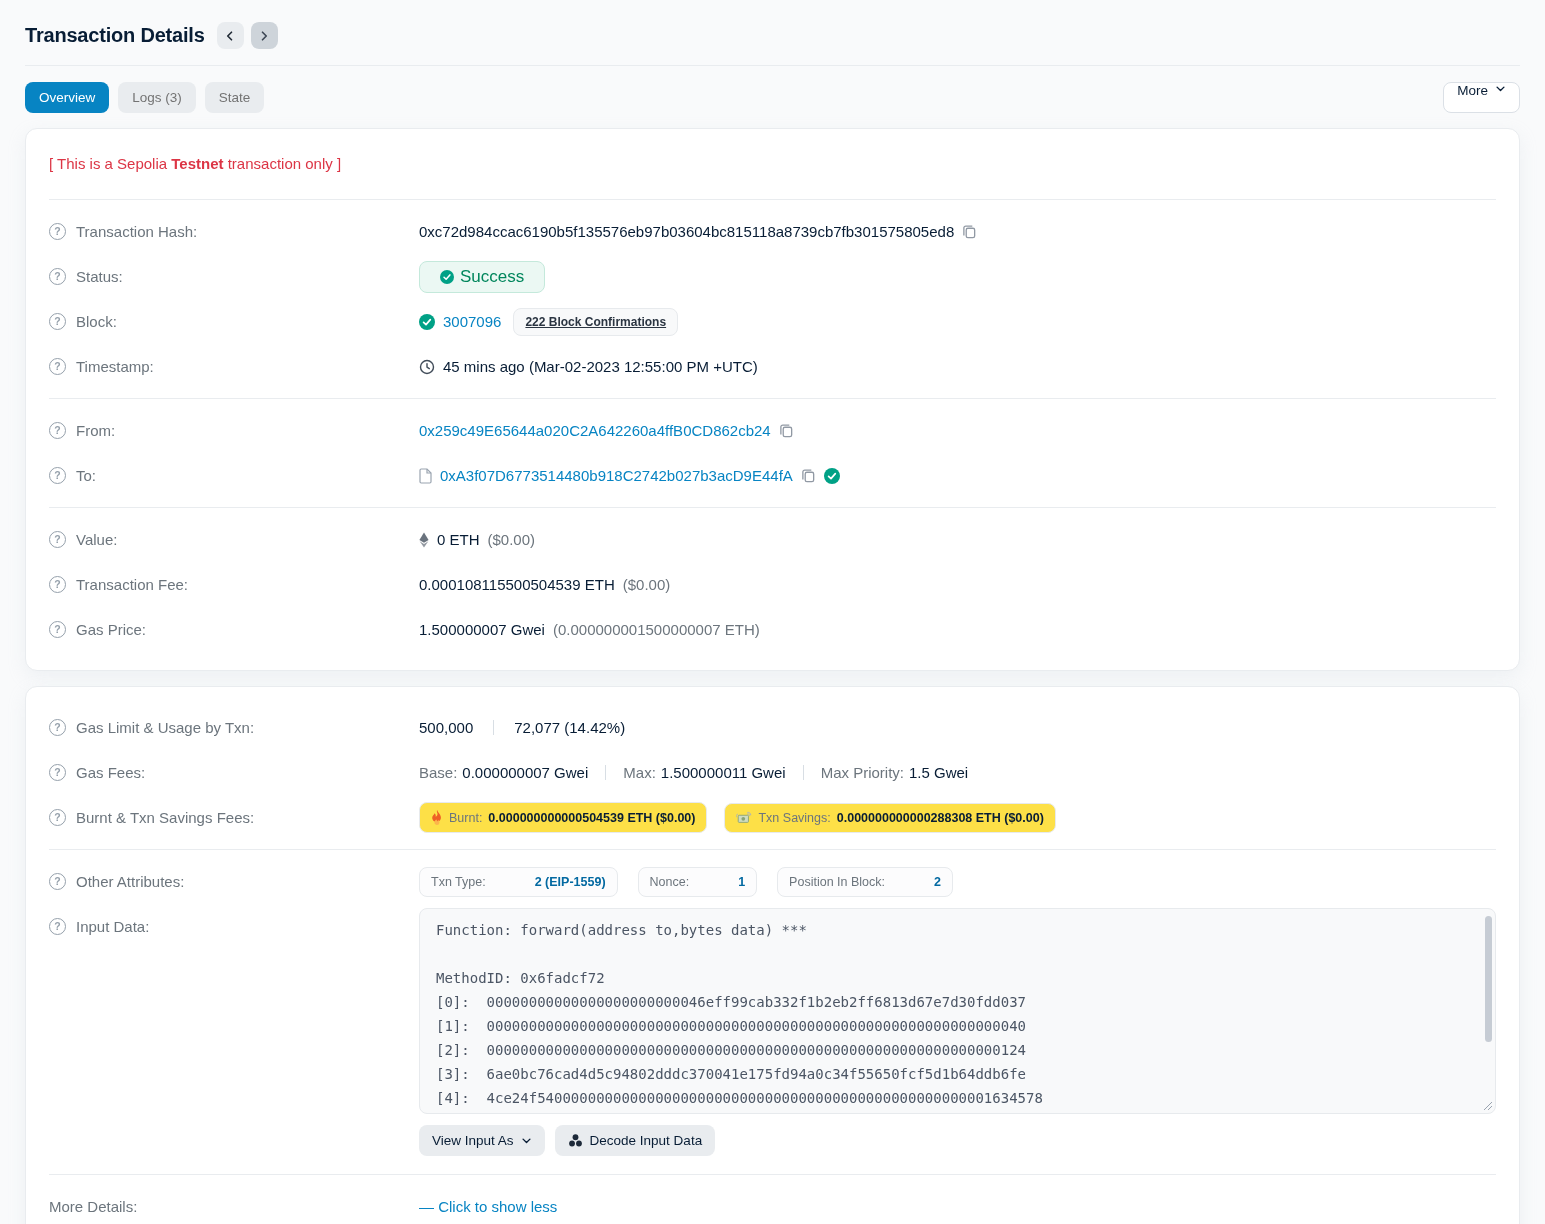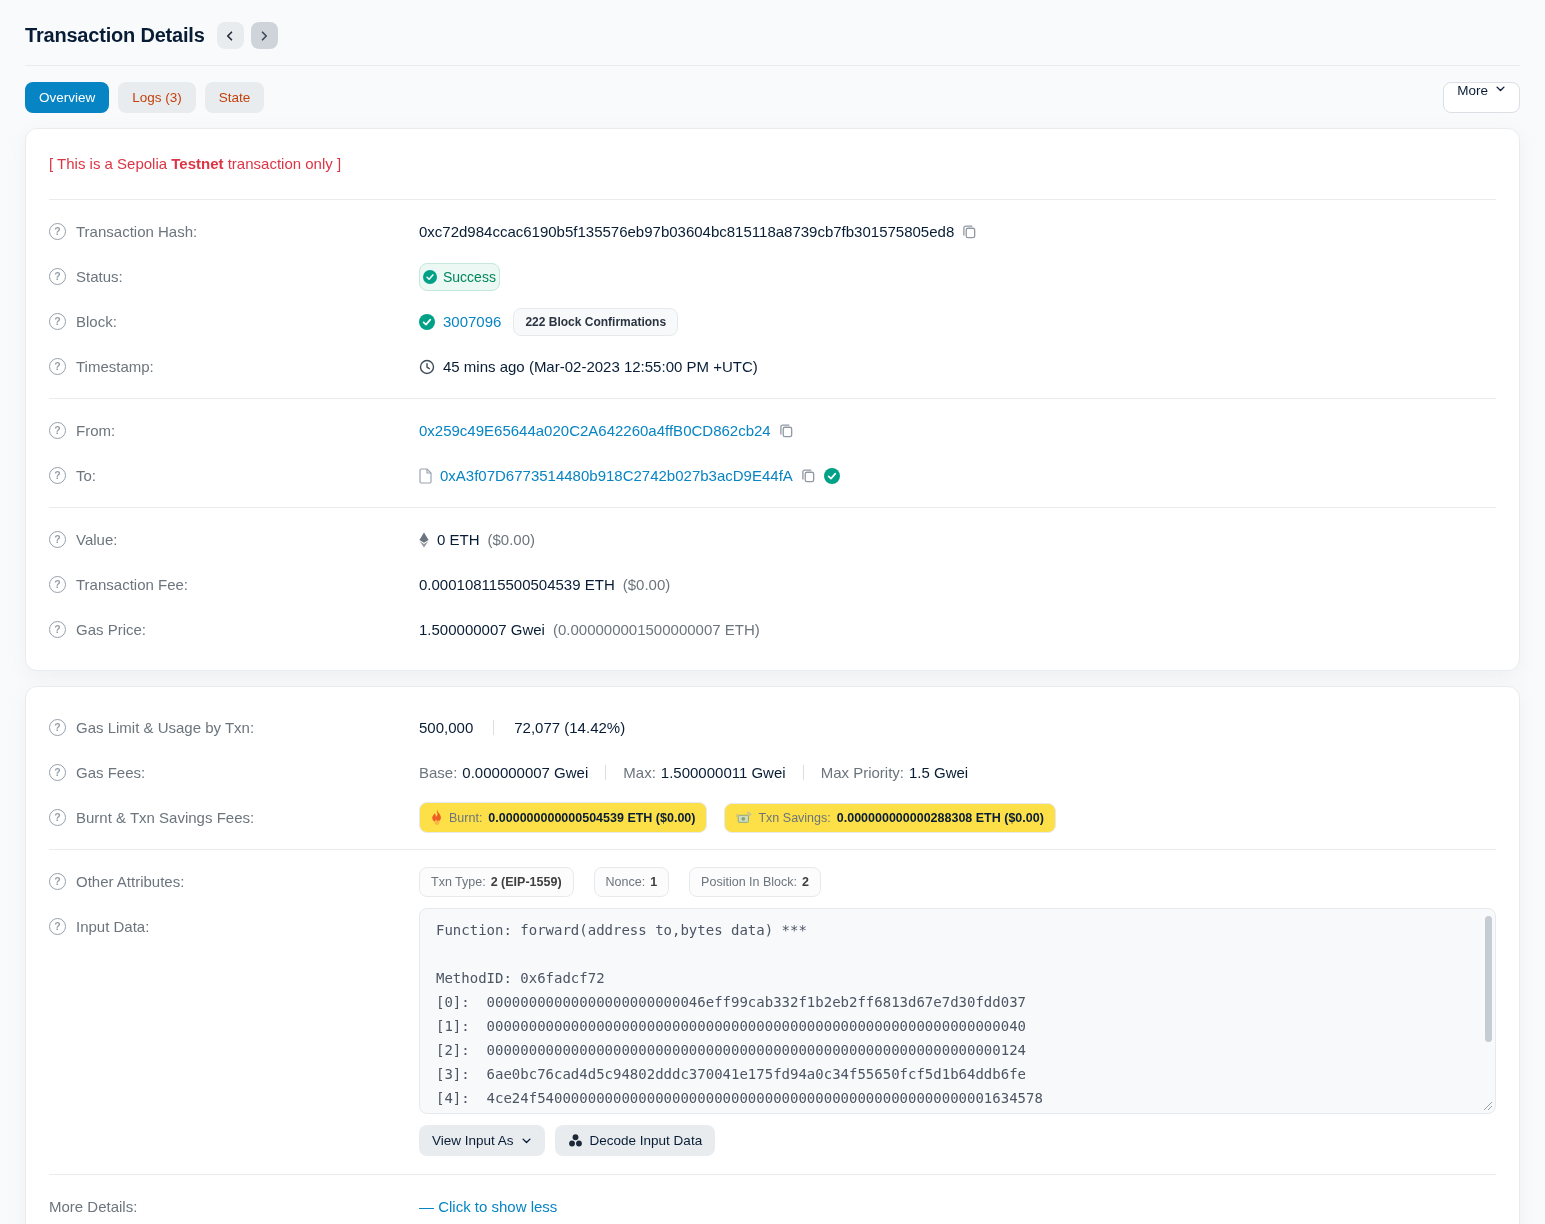--- a/index.html
+++ b/index.html
@@ -13,48 +13,48 @@
   }
   
   .header { display:flex; align-items:center; padding:6px 0 16px; border-bottom:1px solid #e9ecef; }
   .page-title { font-size:20px; font-weight:700; margin:0; letter-spacing:-.2px; }
   .nav-btns { display:flex; gap:7px; margin-left:12px; }
   .nav-btn { width:27px; height:27px; border-radius:8px; border:none; display:flex; align-items:center; justify-content:center; cursor:pointer; padding:0; }
   .nav-btn.prev { background:#e9ecef; }
   .nav-btn.next { background:#ced4da; }
   
   .tabs-row { display:flex; align-items:center; margin-top:16px; }
-  .tab { height:31px; padding:0 14px; border-radius:8px; border:none; display:inline-flex; align-items:center; font-size:13.5px; font-weight:500; margin-right:9px; background:#e9ecef; color:#c2410c; cursor:pointer; font-family:inherit; }
+  .tab { height:31px; padding:0 14px; border-radius:8px; border:none; display:inline-flex; align-items:center; font-size:13.5px; font-weight:500; margin-right:9px; background:#e9ecef; color:#737373; cursor:pointer; font-family:inherit; }
   .tab.active { background:#0784c3; color:#fff; }
   .more-btn { margin-left:auto; height:31px; padding:0 13px; background:#fff; border:1px solid #dbe0e6; border-radius:8px; font-size:13.5px; display:flex; align-items:flex-start; gap:7px; color:#081d35; cursor:pointer; font-family:inherit; }
   
   .card { background:#fff; border:1px solid #e9ecef; border-radius:12px; box-shadow:0 6px 18px rgba(189,197,209,.18); padding:18px 23px; margin-top:15px; }
   .warning { color:#dc3545; padding:8px 0 18px; font-size:15px; }
   .warning b { font-weight:700; }
   .divider { border:none; border-top:1px solid #e9ecef; margin:9px 0; }
   
   .row { display:flex; align-items:center; min-height:45px; }
   .row.top { align-items:flex-start; }
   .rlabel { width:370px; flex:none; display:flex; align-items:center; gap:10px; color:#6c757d; }
   .row.top .rlabel { padding-top:10px; }
   .rvalue { display:flex; align-items:center; gap:8px; flex:1; min-width:0; }
   .help { width:17px; height:17px; border-radius:50%; border:1.4px solid #95a0ab; color:#95a0ab; font-size:10.5px; font-weight:700; display:inline-flex; align-items:center; justify-content:center; flex:none; cursor:pointer; background:none; padding:0; line-height:1; }
   .help::after { content:"?"; }
   .muted { color:#6c757d; }
   .link { color:#0784c3; text-decoration:none; cursor:pointer; }
   .icon-btn { background:none; border:none; padding:0; cursor:pointer; display:inline-flex; color:#8c98a4; }
   .vsep { width:1px; height:15px; background:#d8dee4; margin:0 12px; display:inline-block; flex:none; }
   
-  .badge-success { display:inline-flex; align-items:center; gap:6px; background:#ebf8f3; border:1px solid #c4e9db; color:#00865c; font-size:14px; font-weight:500; padding:5px 3px; border-radius:8px; }
-  .badge-confirm { background:#f8f9fa; border:1px solid #e7eaed; border-radius:8px; padding:6px 11px; font-size:12px; font-weight:600; color:#2b3542; margin-left:4px; }
+  .badge-success { display:inline-flex; align-items:center; gap:6px; background:#ebf8f3; border:1px solid #c4e9db; color:#00865c; font-size:17px; font-weight:500; padding:5px 20px; border-radius:8px; }
+  .badge-confirm { background:#f8f9fa; border:1px solid #e7eaed; border-radius:8px; padding:6px 11px; font-size:12px; font-weight:600; color:#2b3542; margin-left:4px;text-decoration:underline; }
   .fee-badge { display:inline-flex; align-items:center; gap:6px; background:#fde047; border:1px solid #e7eaed; border-radius:8px; padding:7px 11px; font-size:12.5px; color:#6c757d; }
   .fee-badge b { color:#081d35; font-weight:700; }
   .fee-badge + .fee-badge { margin-left:9px; }
   .attr-badge { display:inline-flex; align-items:center; gap:5px; background:#fcfcfd; border:1px solid #e7eaed; border-radius:8px; padding:7px 11px; font-size:12.5px; color:#6c757d; }
-  .attr-badge b { color:#404040; font-weight:700; }
+  .attr-badge b { color:#0369a1; font-weight:700;margin-left:44px; }
   .attr-badge + .attr-badge { margin-left:12px; }
   
   .input-wrap { flex:1; min-width:0; }
   .input-box { position:relative; width:100%; background:#f8f9fa; border:1px solid #e7eaed; border-radius:8px; height:206px; overflow:hidden; }
   .input-box pre { margin:0; padding:9px 16px; font-family:"DejaVu Sans Mono","Liberation Mono",monospace; font-size:14px; line-height:24px; color:#4b5564; white-space:pre; }
   .scroll-thumb { position:absolute; top:7px; right:3px; width:7px; height:126px; background:#c6ccd4; border-radius:4px; cursor:pointer; }
   .resize-handle { position:absolute; right:2px; bottom:2px; cursor:nwse-resize; display:flex; }
   .input-actions { display:flex; align-items:center; gap:10px; margin-top:11px; }
   .ghost-btn { height:31px; padding:0 13px; background:#e9ecef; border:none; border-radius:8px; font-size:13.5px; color:#081d35; display:inline-flex; align-items:center; gap:7px; cursor:pointer; font-family:inherit; }
 </style>

